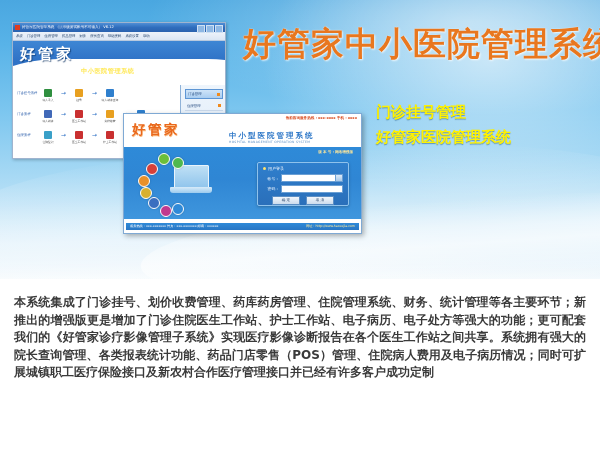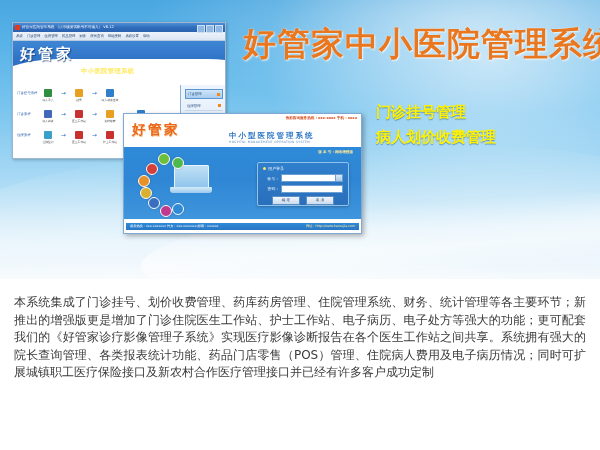--- a/index.html
+++ b/index.html
@@ -77,20 +77,21 @@
 
   
   .description {
     position: absolute;
     left: 14px; top: 294px;
     width: 572px;
     font-size: 12px;
     line-height: 17.5px;
     color: #3a3a3a;
     text-align: justify;
+    font-weight: bold;
   }
 
   
   .win-back {
     position: absolute;
     left: 12px; top: 22px;
     width: 212px; height: 135px;
     background: #f2f4f8;
     border: 1px solid #9fb4cf;
     box-shadow: 1px 1px 3px rgba(0,0,0,0.25);
@@ -451,21 +452,21 @@
   <div class="banner">
     <div class="banner-glow"></div>
     <div class="banner-swoosh1"></div>
     <div class="banner-swoosh2"></div>
   </div>
 
   <div class="main-title">好管家中小医院管理系统</div>
 
   <div class="features">
     <div class="feature-item">门诊挂号管理</div>
-    <div class="feature-item">病人划价收费管理</div>
+    <div class="feature-item">好管家医院管理系统</div>
   </div>
 
   <div class="win-back">
 
     <div class="wb-titlebar">
       <div class="wb-ticon"></div>
       <div class="wb-ttext">好管家医院管理系统 （演示版测试帐号不可输入）  V6.12</div>
       <div class="wb-tbtns">
         <div class="wb-tbtn"></div>
         <div class="wb-tbtn"></div>

